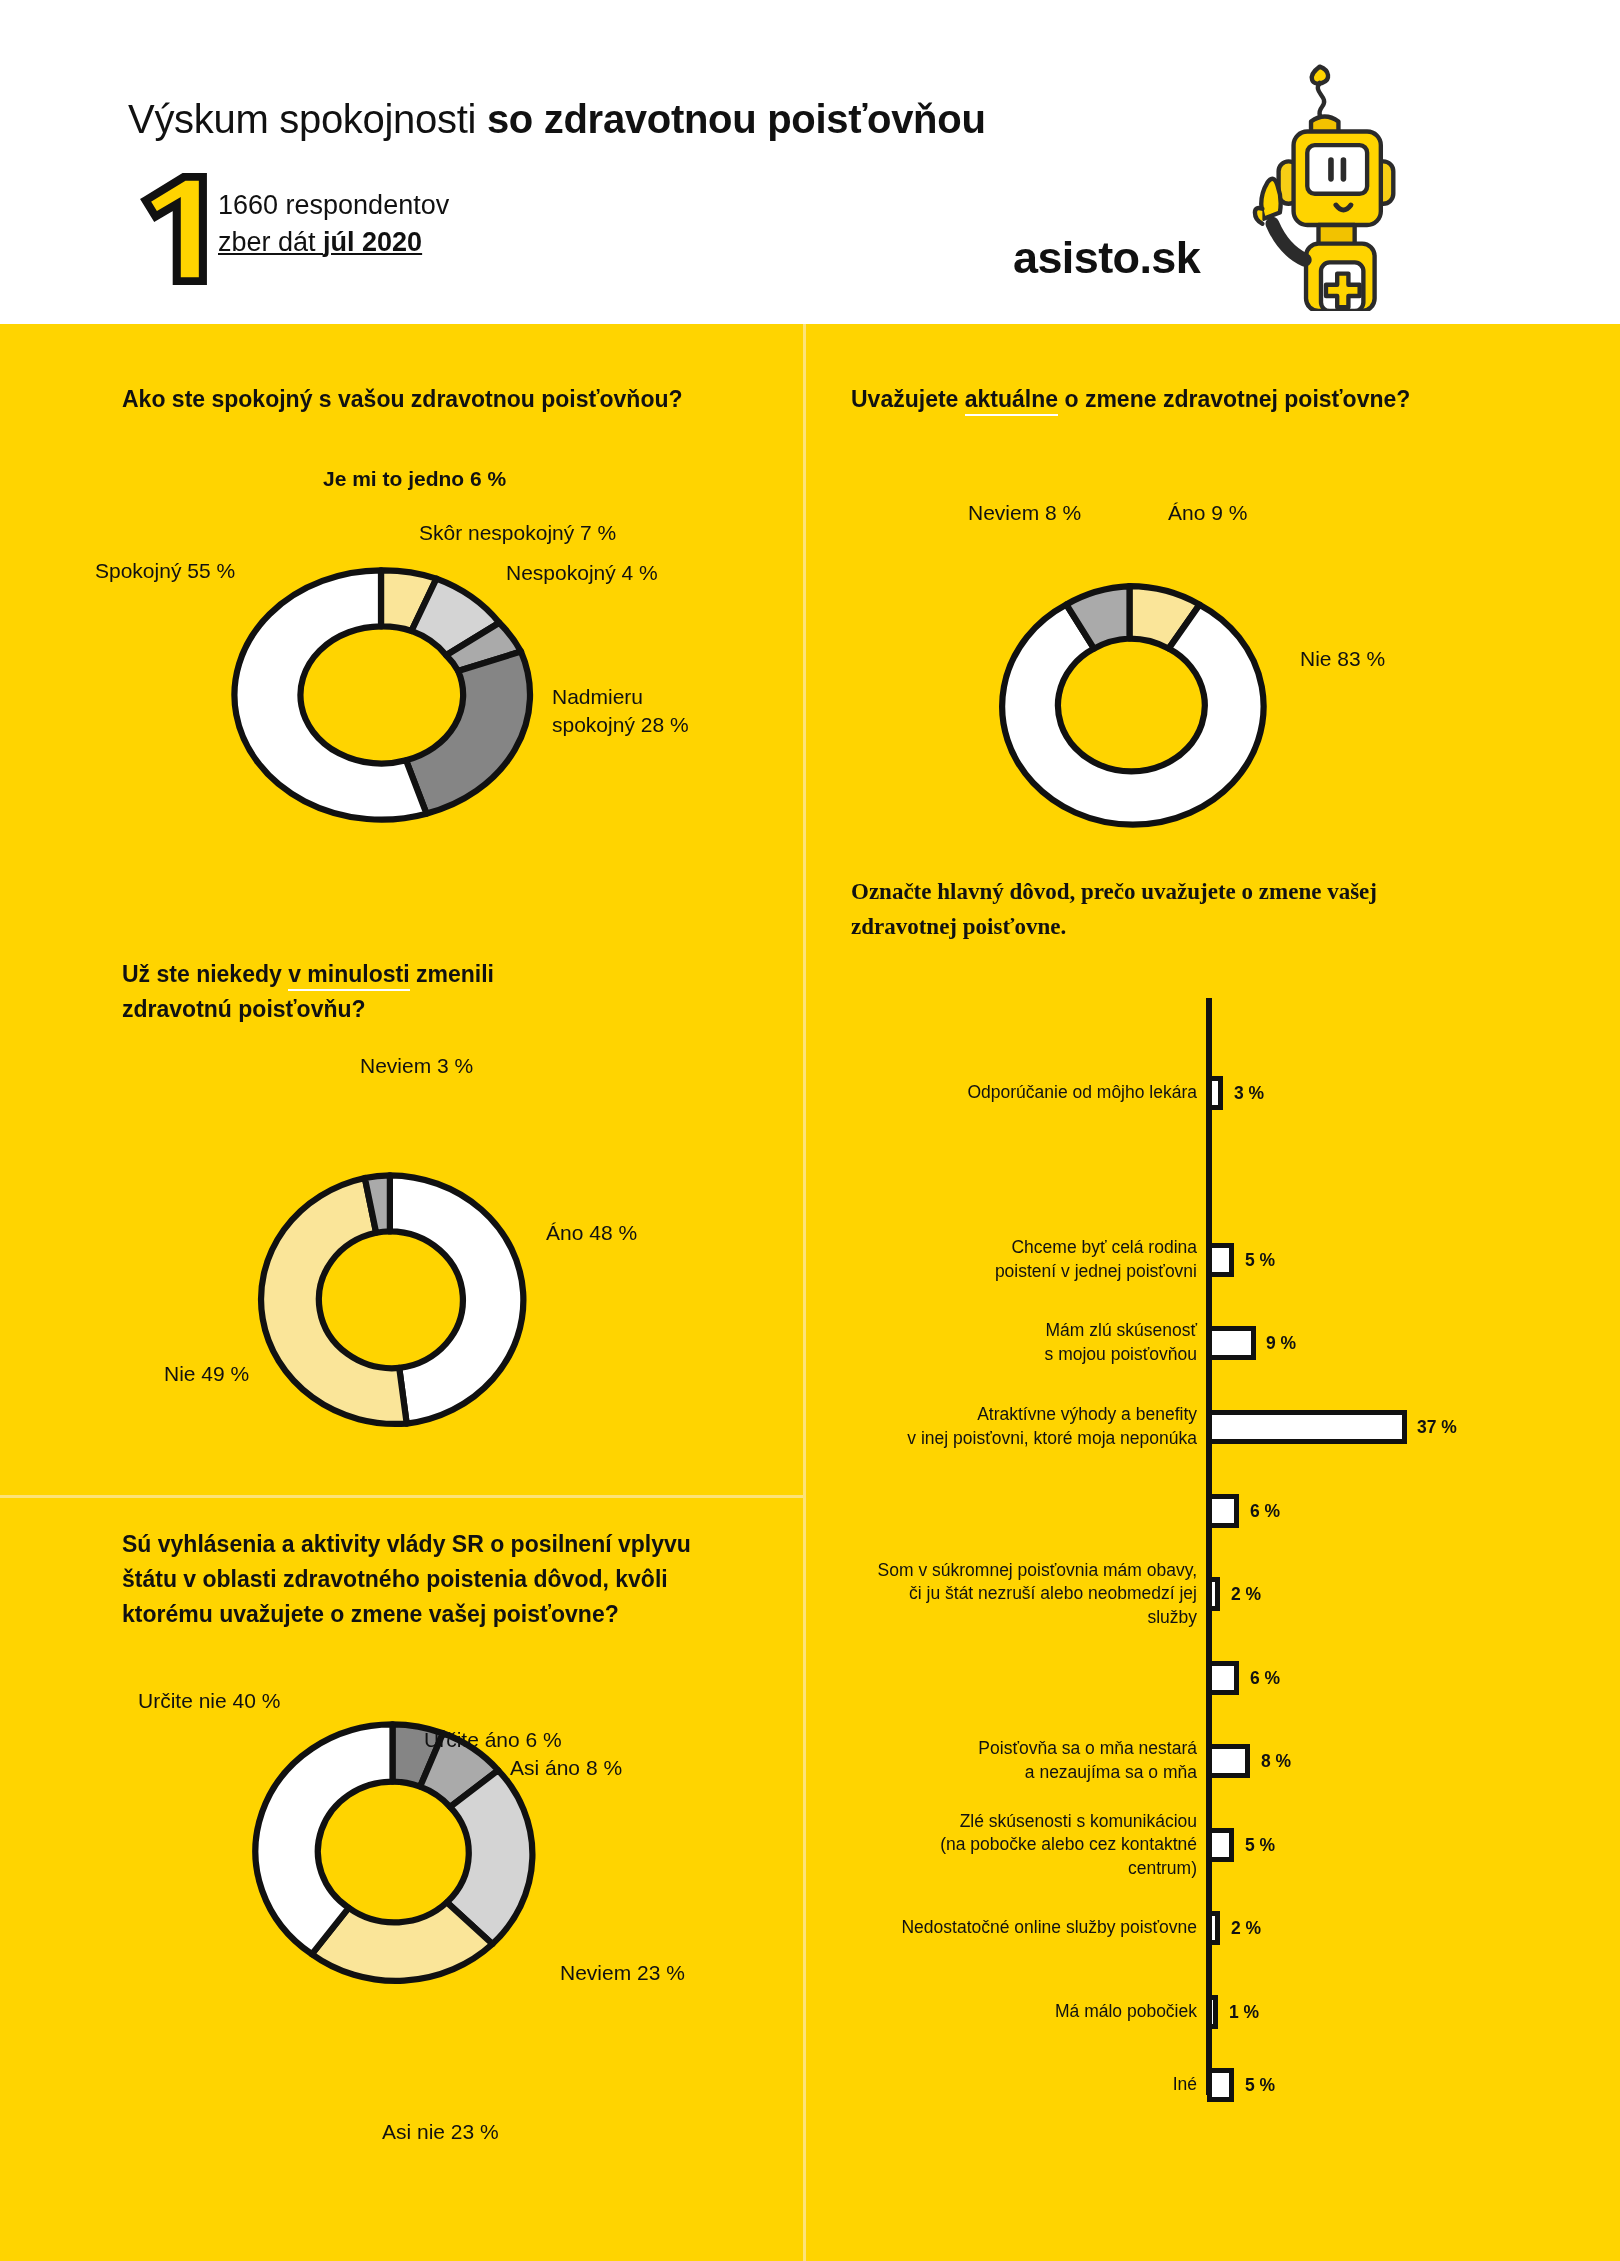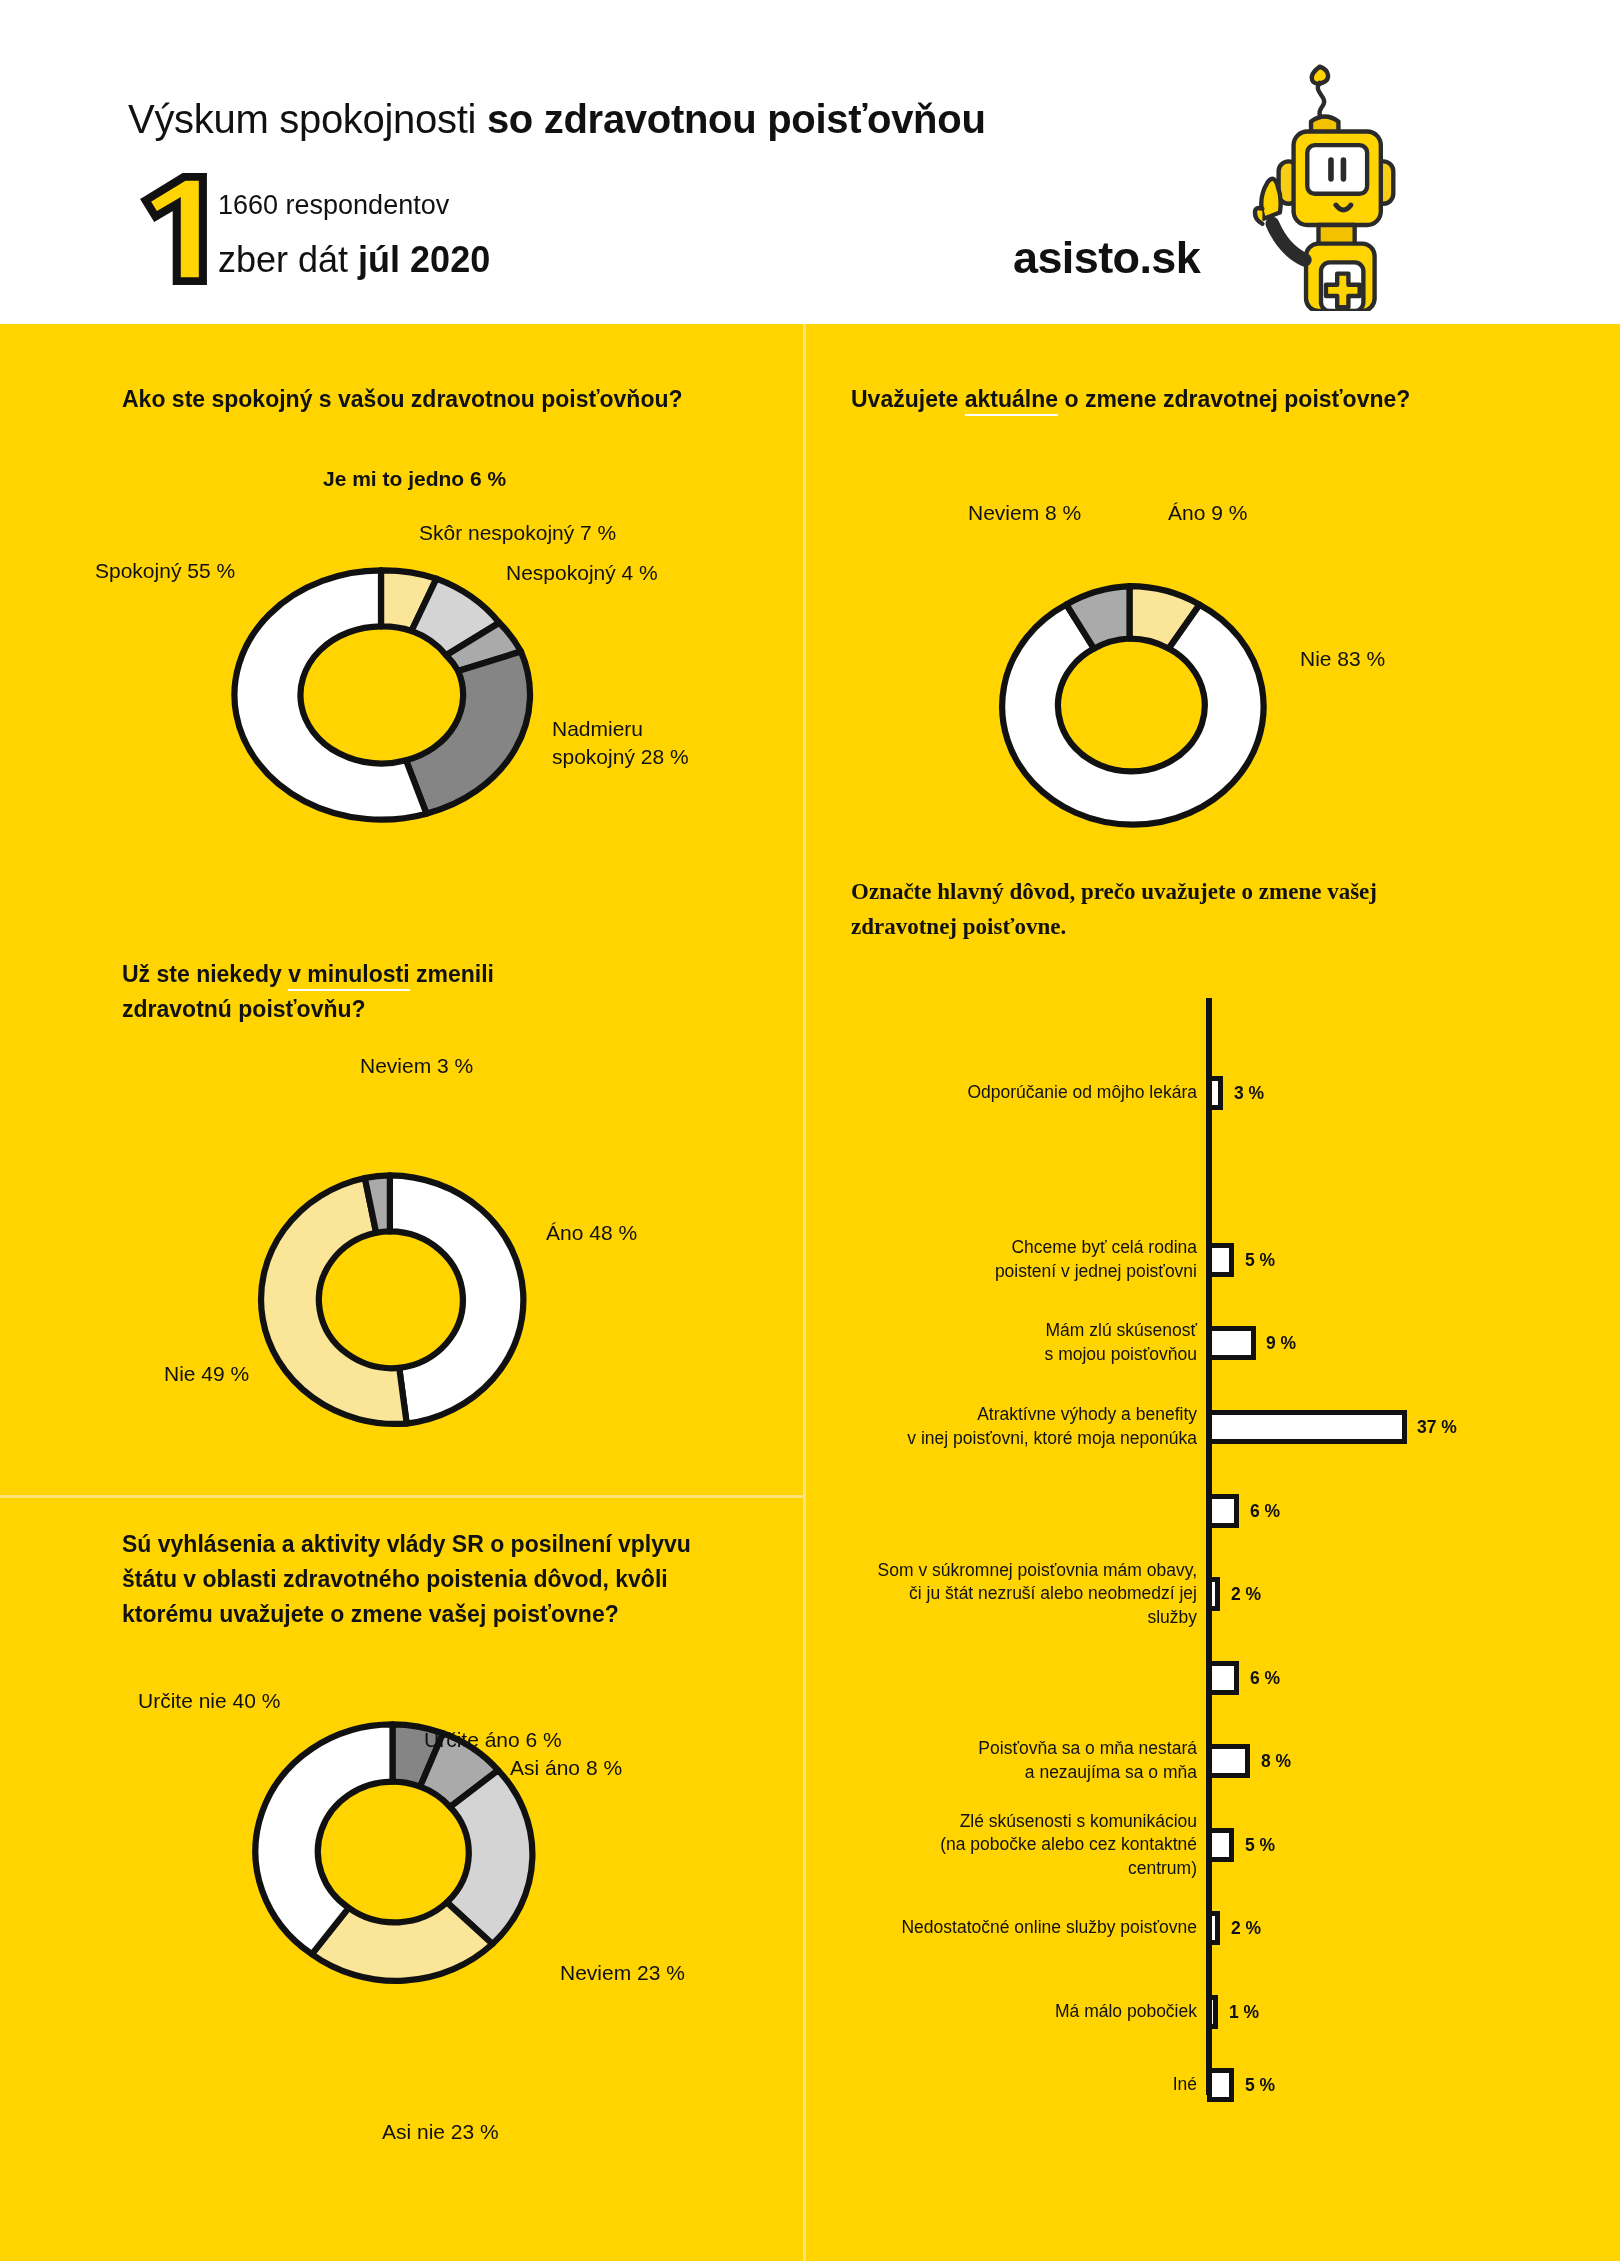--- a/index.html
+++ b/index.html
@@ -25,22 +25,22 @@
   .title b{font-weight:700;}
   .numeral{
     position:absolute;left:138px;top:173px;
     width:75px;height:112px;
   }
   .meta1{
     position:absolute;left:218px;top:190px;
     font-size:27px;font-weight:400;
   }
   .meta2{
-    position:absolute;left:218px;top:239px;
-    font-size:36px;font-weight:400;
+    position:absolute;left:218px;top:227px;
+    font-size:27px;font-weight:400;text-decoration:underline;
   }
   .meta2 b{font-weight:700;}
   .brand{
     position:absolute;left:1013px;top:232px;
     font-size:45px;font-weight:700;letter-spacing:-0.6px;
   }
   .robot{position:absolute;left:1225px;top:17.5px;width:187px;height:293px;}
 
   
   .panel{
@@ -70,21 +70,21 @@
   .donut{position:absolute;}
   .donut svg{display:block;overflow:visible;}
 
   
   .dlabel{
     position:absolute;
     font-size:21px;font-weight:400;
     line-height:1.32;
     white-space:nowrap;
   }
-  .dlabel.multi{white-space:normal;margin-top:32px;}
+  .dlabel.multi{white-space:normal;}
 
   
   .barchart{position:absolute;left:860px;top:998px;width:748px;height:1166px;}
   .axis{
     position:absolute;left:346px;top:0px;width:5.6px;height:1097px;
     background:#111111;
   }
   .barrow{
     position:absolute;left:0;width:748px;height:40px;
     display:flex;align-items:center;

